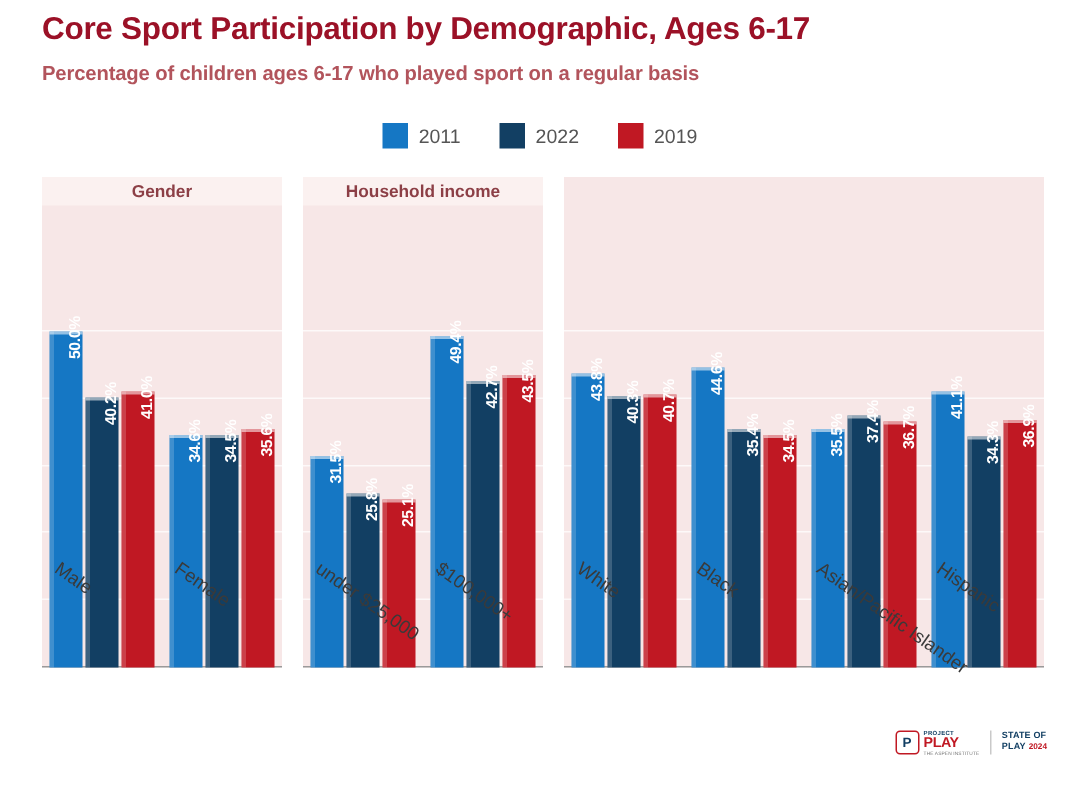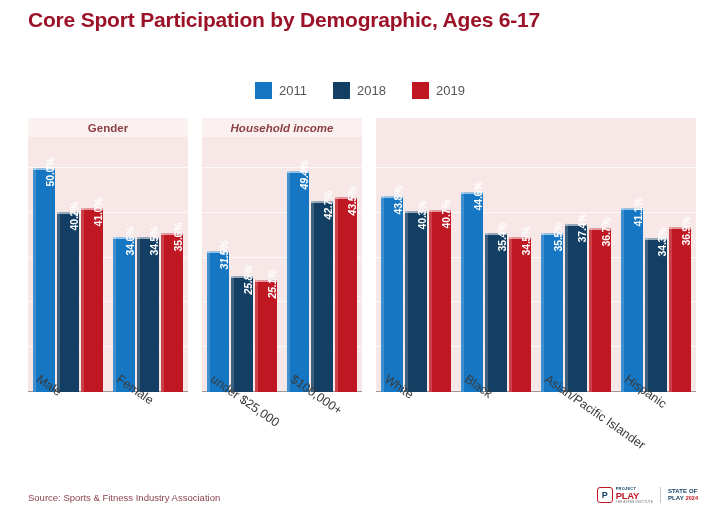--- a/index.html
+++ b/index.html
@@ -33,21 +33,21 @@
     gap:26px;
   }
   .legend-item{display:flex;align-items:center;gap:7px;}
   .legend-swatch{width:17px;height:17px;display:block;}
   .legend-label{font-size:13px;color:#555555;font-weight:normal;}
 
   
   .plot{
     position:absolute;
     left:28px;top:118px;
-    width:668px;height:274px;
+    width:668px;height:327px;
   }
   .panel{
     position:absolute;top:0;bottom:0;
     background:#F7E7E7;
   }
   .panel-head{
     position:absolute;left:0;right:0;top:0;height:19px;
     background:#FBF1F0;
     display:flex;align-items:center;justify-content:center;
   }
@@ -138,29 +138,30 @@
   .sop-2{font-size:6px;font-weight:bold;color:#123F63;letter-spacing:0.1px;}
   .sop-yr{font-size:5.5px;font-weight:bold;color:#C01823;}
   .sop-row{display:flex;align-items:baseline;gap:2px;}
 </style>
 </head>
 <body>
 
 <div id="root">
 
   <div class="title">Core Sport Participation by Demographic, Ages 6-17</div>
+  <div class="subtitle">Percentage of children ages 6-17 who played sport on a regular basis</div>
 
   <div class="legend" id="legend">
       <div class="legend-item">
         <span class="legend-swatch" style="background: rgb(21, 119, 196);"></span>
         <span class="legend-label">2011</span>
       </div>
       <div class="legend-item">
         <span class="legend-swatch" style="background: rgb(18, 63, 99);"></span>
-        <span class="legend-label">2018</span>
+        <span class="legend-label">2022</span>
       </div>
       <div class="legend-item">
         <span class="legend-swatch" style="background: rgb(192, 24, 35);"></span>
         <span class="legend-label">2019</span>
       </div>
     </div>
 
   <div class="plot" id="plot">
       <div class="panel" style="left: 0px; width: 160px;">
         <div class="panel-head">
@@ -202,21 +203,21 @@
               <span class="bar-value">34.5%</span>
             </div>
             <div class="bar" style="height: 159.515px; background: rgb(192, 24, 35);">
               <div class="cap"></div>
               <div class="edge"></div>
               <span class="bar-value">35.6%</span>
             </div>
           </div>
         </div>
       </div>
-      <div class="panel" style="left: 174px; width: 160px; font-style: italic;">
+      <div class="panel" style="left: 174px; width: 160px;">
         <div class="panel-head">
           <span class="panel-head-label">Household income</span>
         </div>
         <div class="gridline" style="bottom: 44.8077px;"></div>
         <div class="gridline" style="bottom: 89.6154px;"></div>
         <div class="gridline" style="bottom: 134.423px;"></div>
         <div class="gridline" style="bottom: 179.231px;"></div>
         <div class="gridline" style="bottom: 224.038px;"></div>
         <div class="baseline"></div>
         <div class="groups">
@@ -340,21 +341,20 @@
       <div class="xlabel" style="left: 14px;">Male</div>
       <div class="xlabel" style="left: 94px;">Female</div>
       <div class="xlabel" style="left: 188px;">under $25,000</div>
       <div class="xlabel" style="left: 268px;">$100,000+</div>
       <div class="xlabel" style="left: 362px;">White</div>
       <div class="xlabel" style="left: 442px;">Black</div>
       <div class="xlabel" style="left: 522px;">Asian/Pacific Islander</div>
       <div class="xlabel" style="left: 602px;">Hispanic</div>
     </div>
 
-  <div class="source">Source: Sports &amp; Fitness Industry Association</div>
 
   <div class="logos">
     <div class="logo-pp">
       <div class="pp-mark">P</div>
       <div class="pp-text">
         <span class="pp-small">PROJECT</span>
         <span class="pp-big">PLAY</span>
         <span class="pp-sub">THE ASPEN INSTITUTE</span>
       </div>
     </div>

